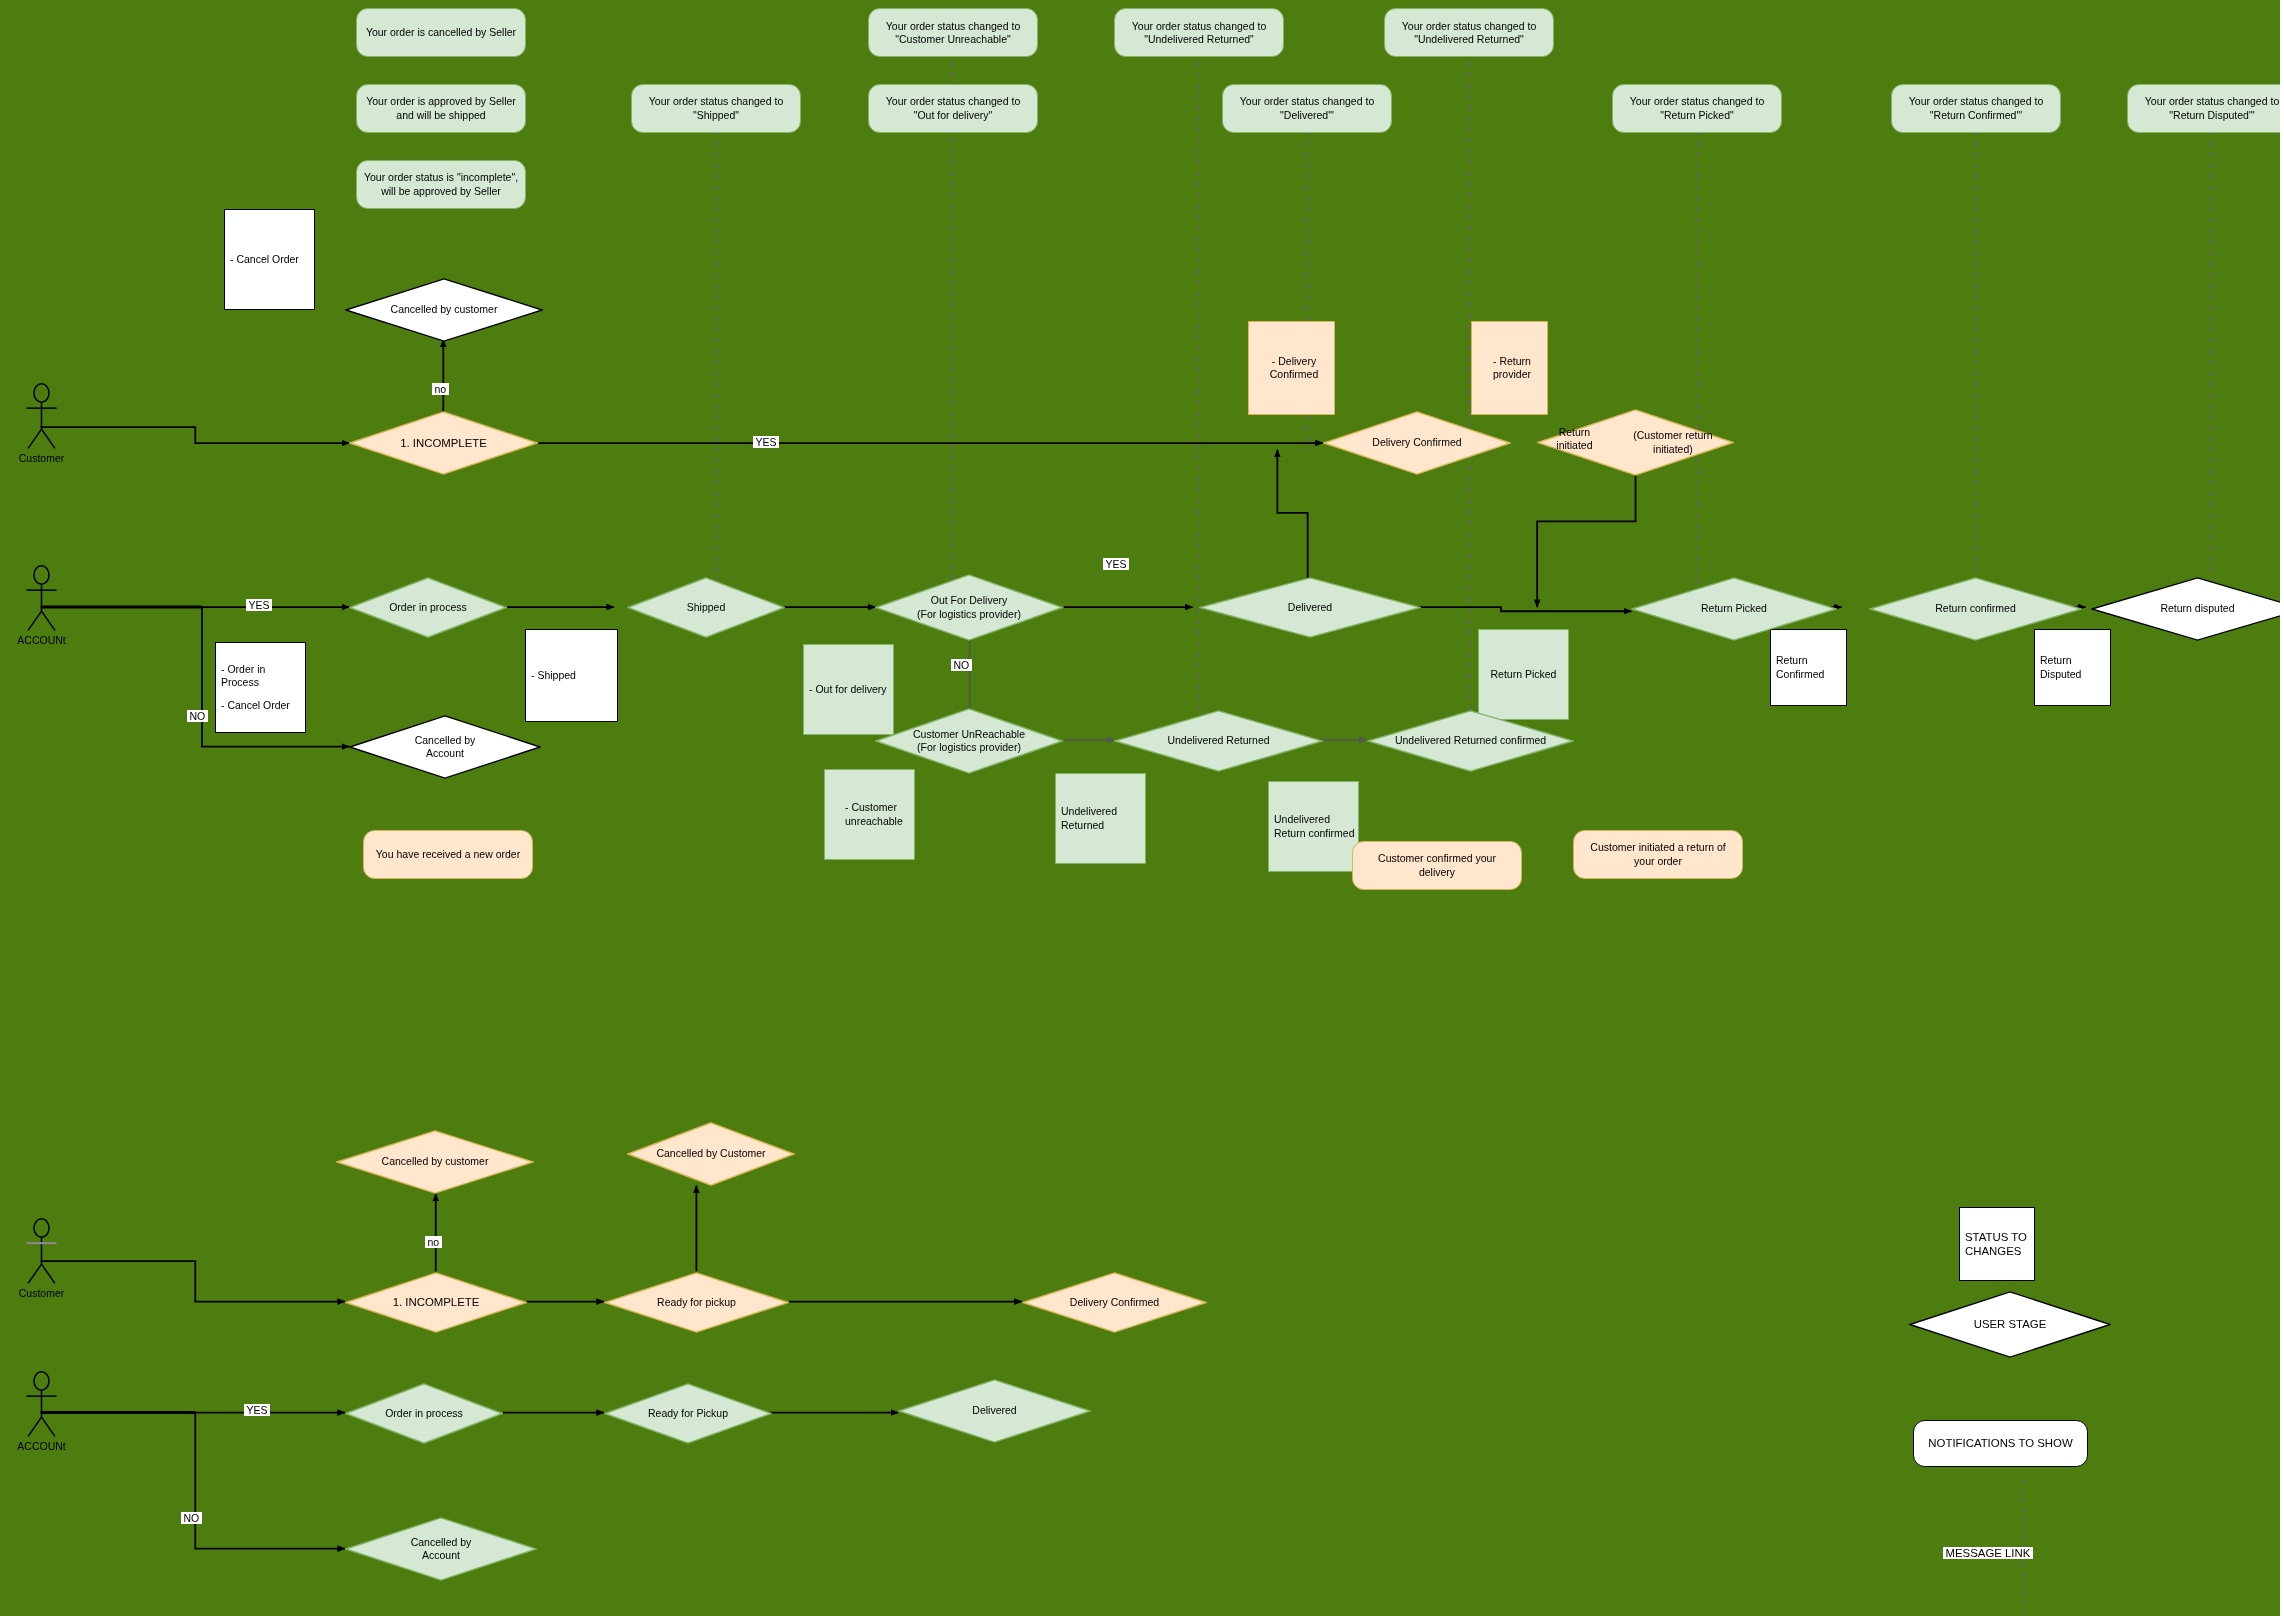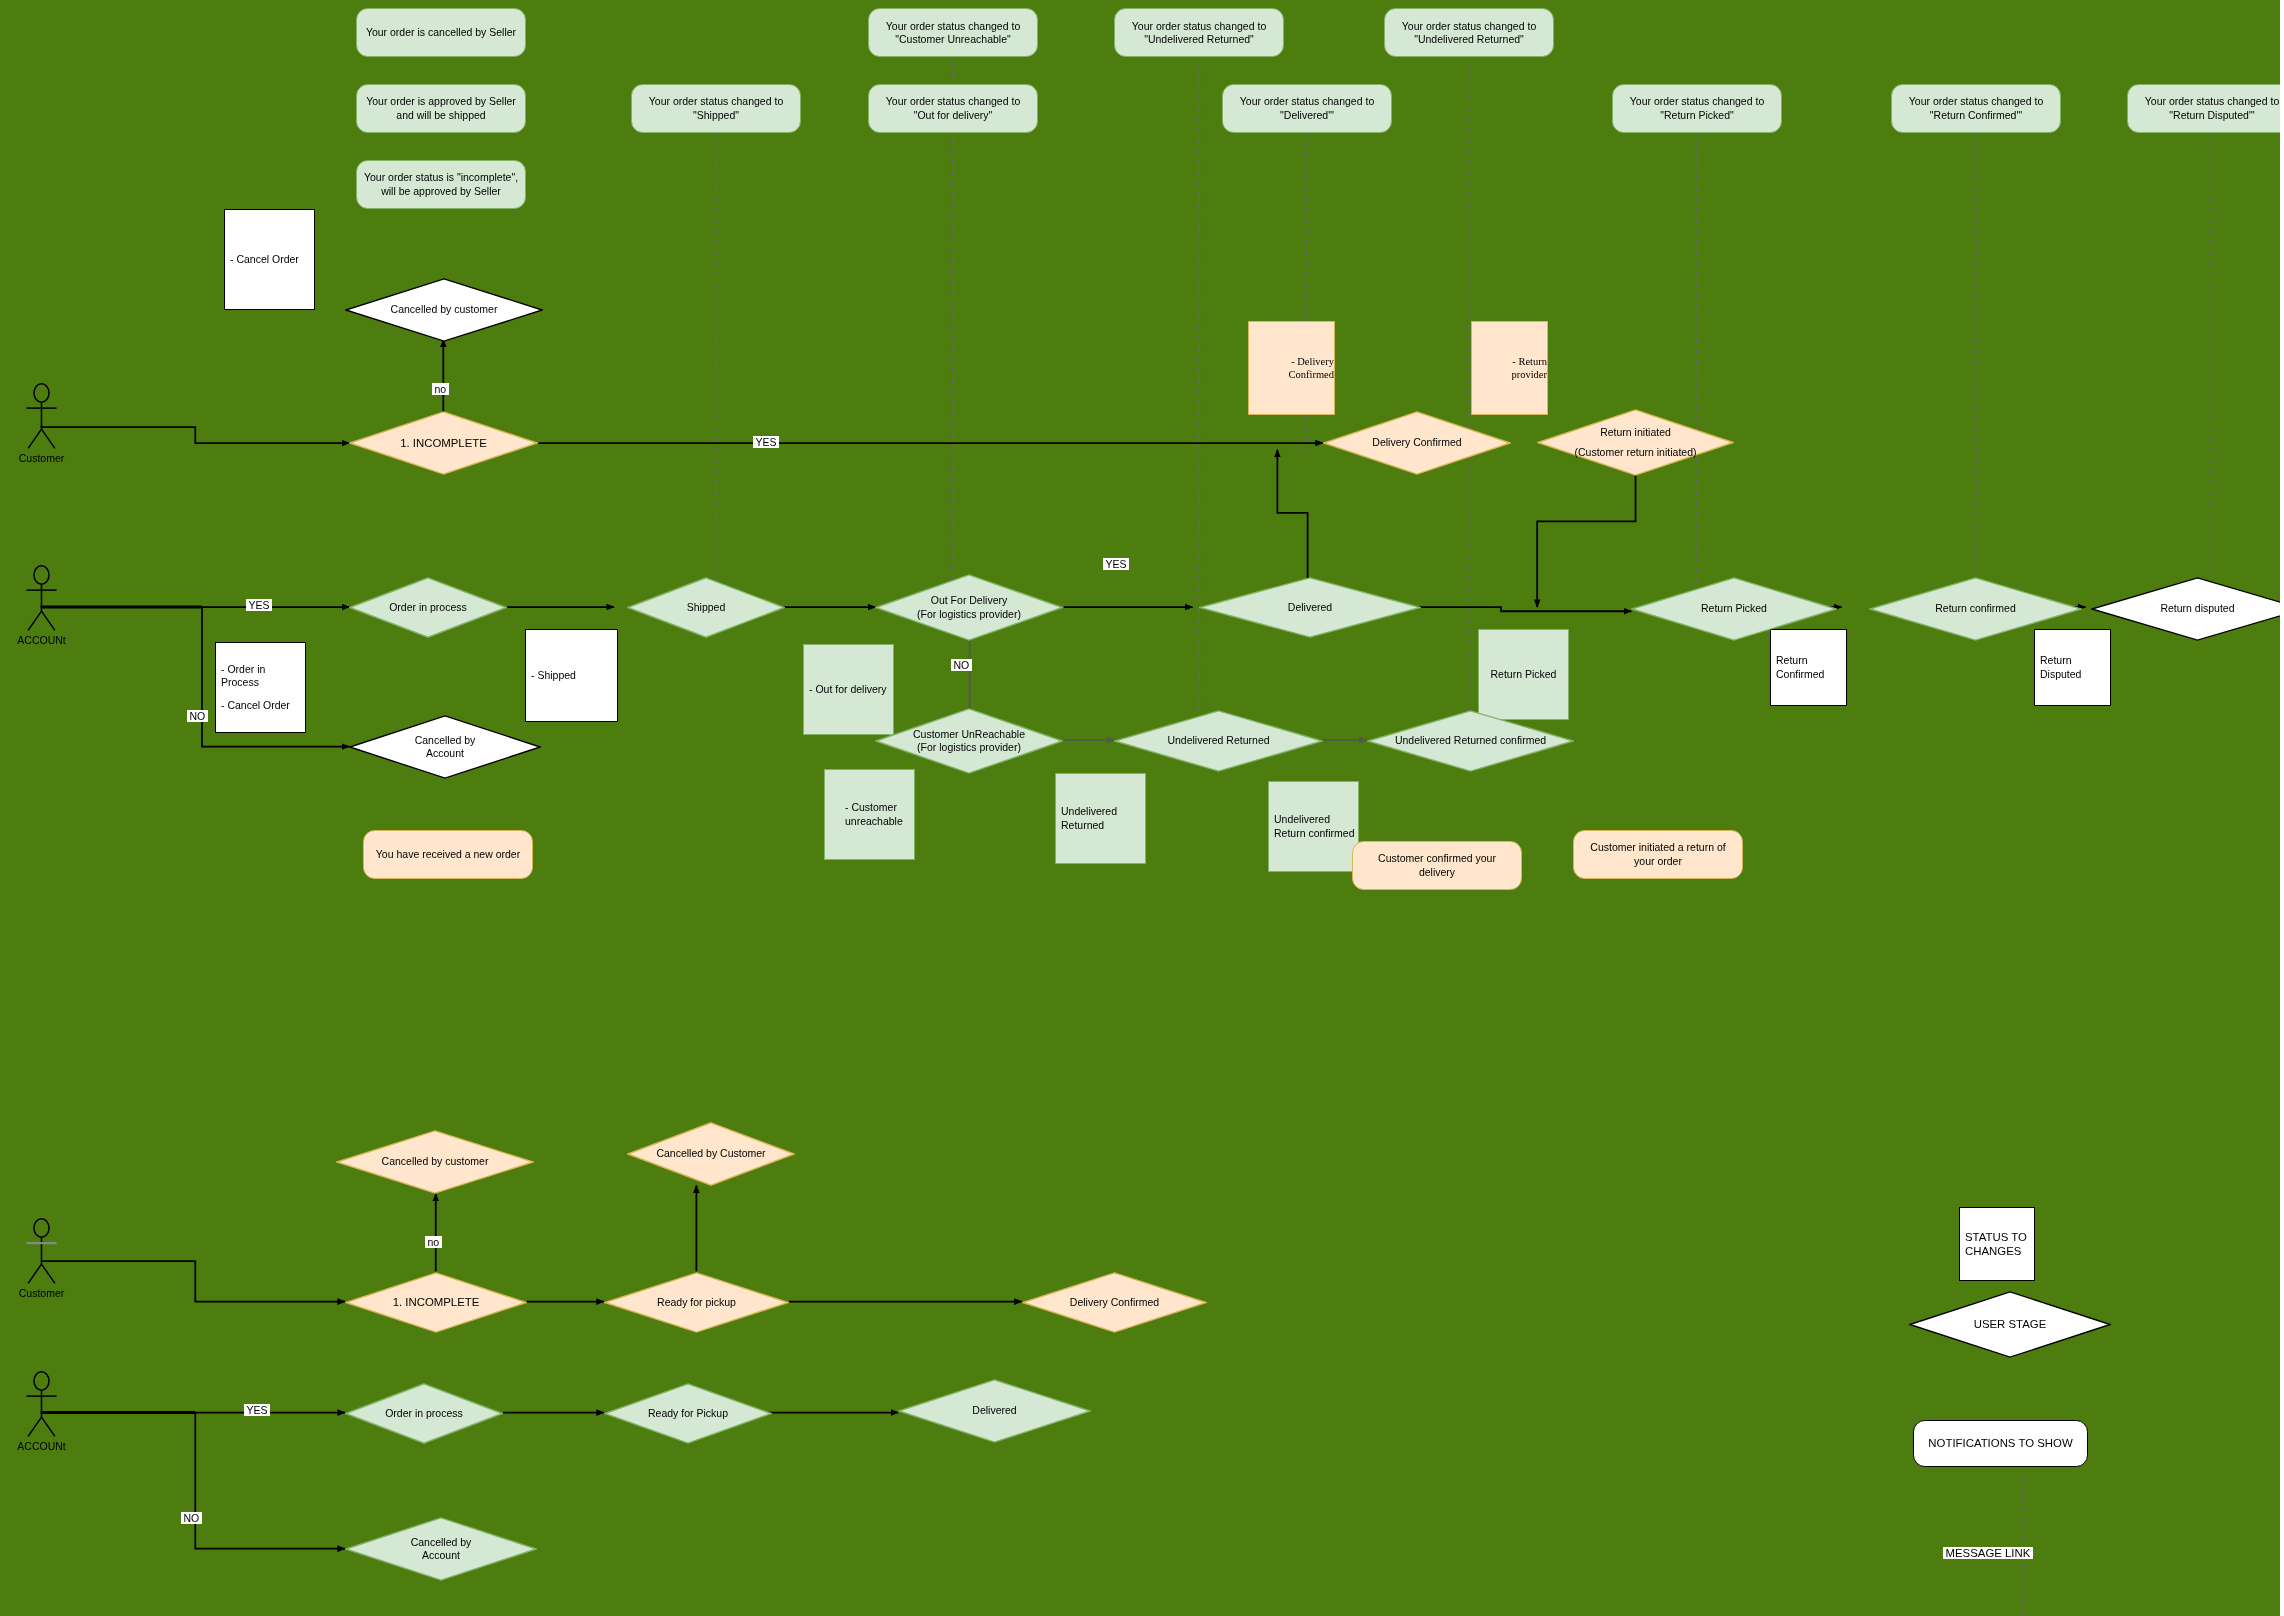--- a/index.html
+++ b/index.html
@@ -7,21 +7,21 @@
   #canvas{position:relative;width:2280px;height:1616px;background:#4d7c0f;overflow:hidden;}
   .node{position:absolute;box-sizing:border-box;display:flex;align-items:center;justify-content:center;text-align:center;line-height:1.25;}
   .diamond{background:transparent;}
   .diamond .dtxt{position:relative;z-index:2;padding:0 5px;}
   .diamond svg{position:absolute;left:0;top:0;width:100%;height:100%;z-index:1;}
   .rect{border:1.2px solid #000;background:#fff;}
   .rect.left{justify-content:flex-start;text-align:left;}
   .rnote{border:1.2px solid #82b366;background:#d5e8d4;}
   .rnote.left{justify-content:flex-start;text-align:left;}
   .ynote{border:1.2px solid #d6b656;background:#ffe6cc;}
-  .ynote.left{justify-content:flex-start;text-align:right;font-family:Liberation Serif, serif;}
+  .ynote.left{justify-content:flex-start;text-align:center;}
   .pill{border-radius:11.8px;}
   .pill.green{border:1.2px solid #82b366;background:#d5e8d4;}
   .pill.yellow{border:1.2px solid #d6b656;background:#ffe6cc;}
   .pill.plain{border:1.2px solid #000;background:#fff;}
   .lbl{position:absolute;background:#fff;padding:0 2.5px;white-space:nowrap;}
   .actor{position:absolute;}
   .actor .cap{position:absolute;left:50%;transform:translateX(-50%);white-space:nowrap;top:37px;}
   svg.wires{position:absolute;left:0;top:0;width:2284px;height:1616px;pointer-events:none;}
   .f12{font-size:10.5px;}
   .f13{font-size:11.4px;}
@@ -181,21 +181,21 @@
     <span class="dtxt">1. INCOMPLETE</span>
   </div>
 
   <div class="node diamond f12" style="left:1323px;top:411px;width:188px;height:64px;">
     <svg viewBox="0 0 224 76" preserveAspectRatio="none">
         <polygon points="112,1 223,38 112,75 1,38" fill="#ffe6cc" stroke="#d6b656" stroke-width="1.6"></polygon>
       </svg>
     <span class="dtxt">Delivery Confirmed</span>
   </div>
 
-  <div class="node diamond f12" style="left:1537px;top:409px;width:197px;height:67px;flex-direction:column;">
+  <div class="node diamond f12" style="left:1537px;top:409px;width:197px;height:67px;flex-direction:row;">
     <svg viewBox="0 0 234 80" preserveAspectRatio="none">
         <polygon points="117,1 233,40 117,79 1,40" fill="#ffe6cc" stroke="#d6b656" stroke-width="1.6"></polygon>
       </svg>
     <span class="dtxt" style="margin-bottom:6.7px;">Return initiated</span>
     <span class="dtxt">(Customer return initiated)</span>
   </div>
 
   <div class="actor" style="left:17px;top:383px;width:49px;height:67px;">
     <svg width="49" height="67" viewBox="0 0 58 80">
       <ellipse cx="29" cy="12" rx="9" ry="11" fill="none" stroke="#000" stroke-width="1.8"></ellipse>

